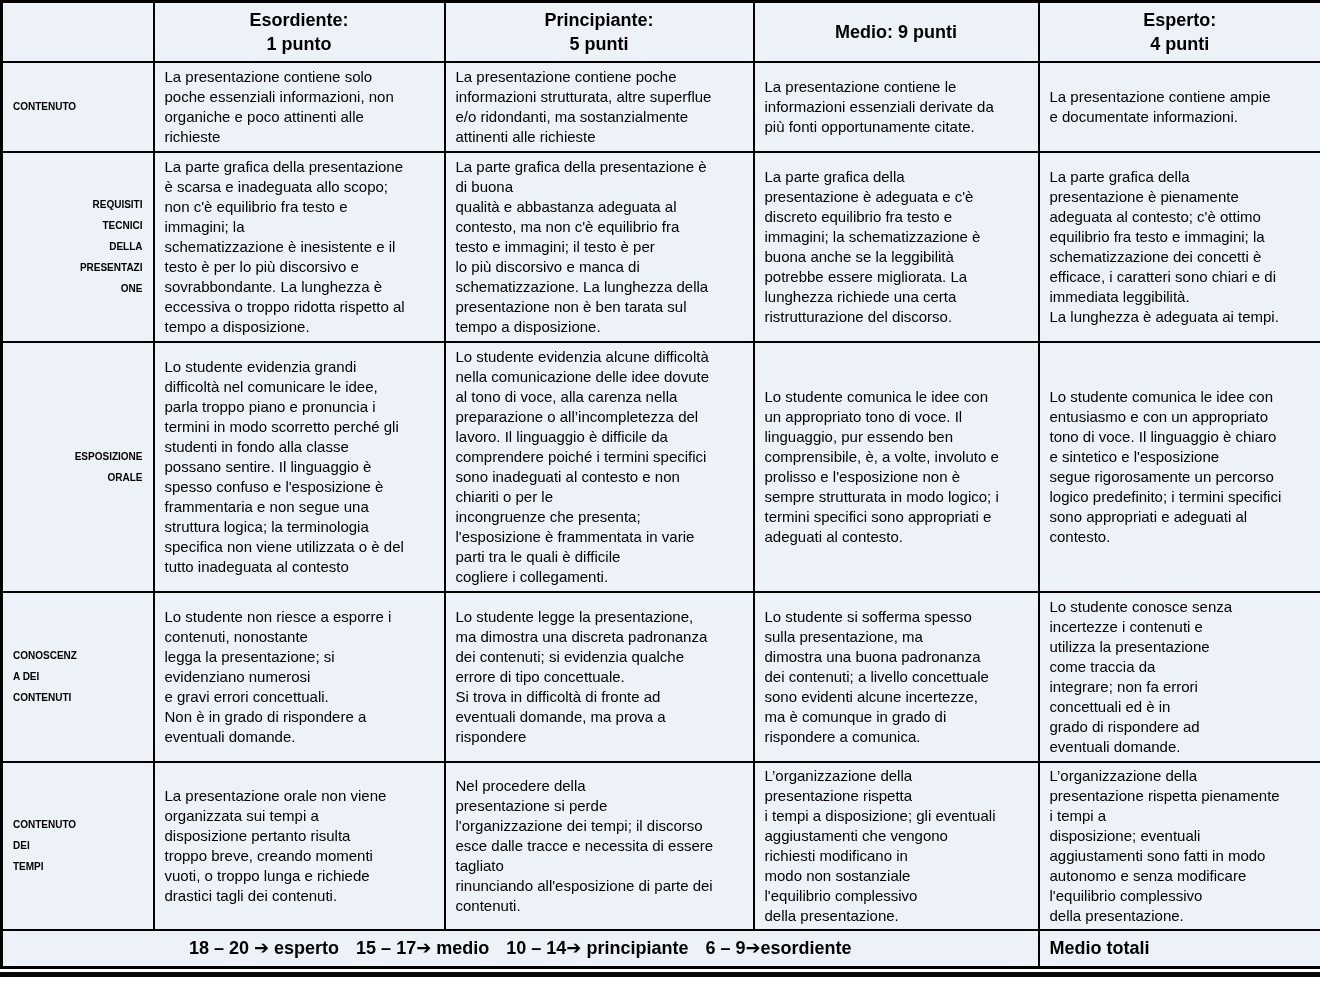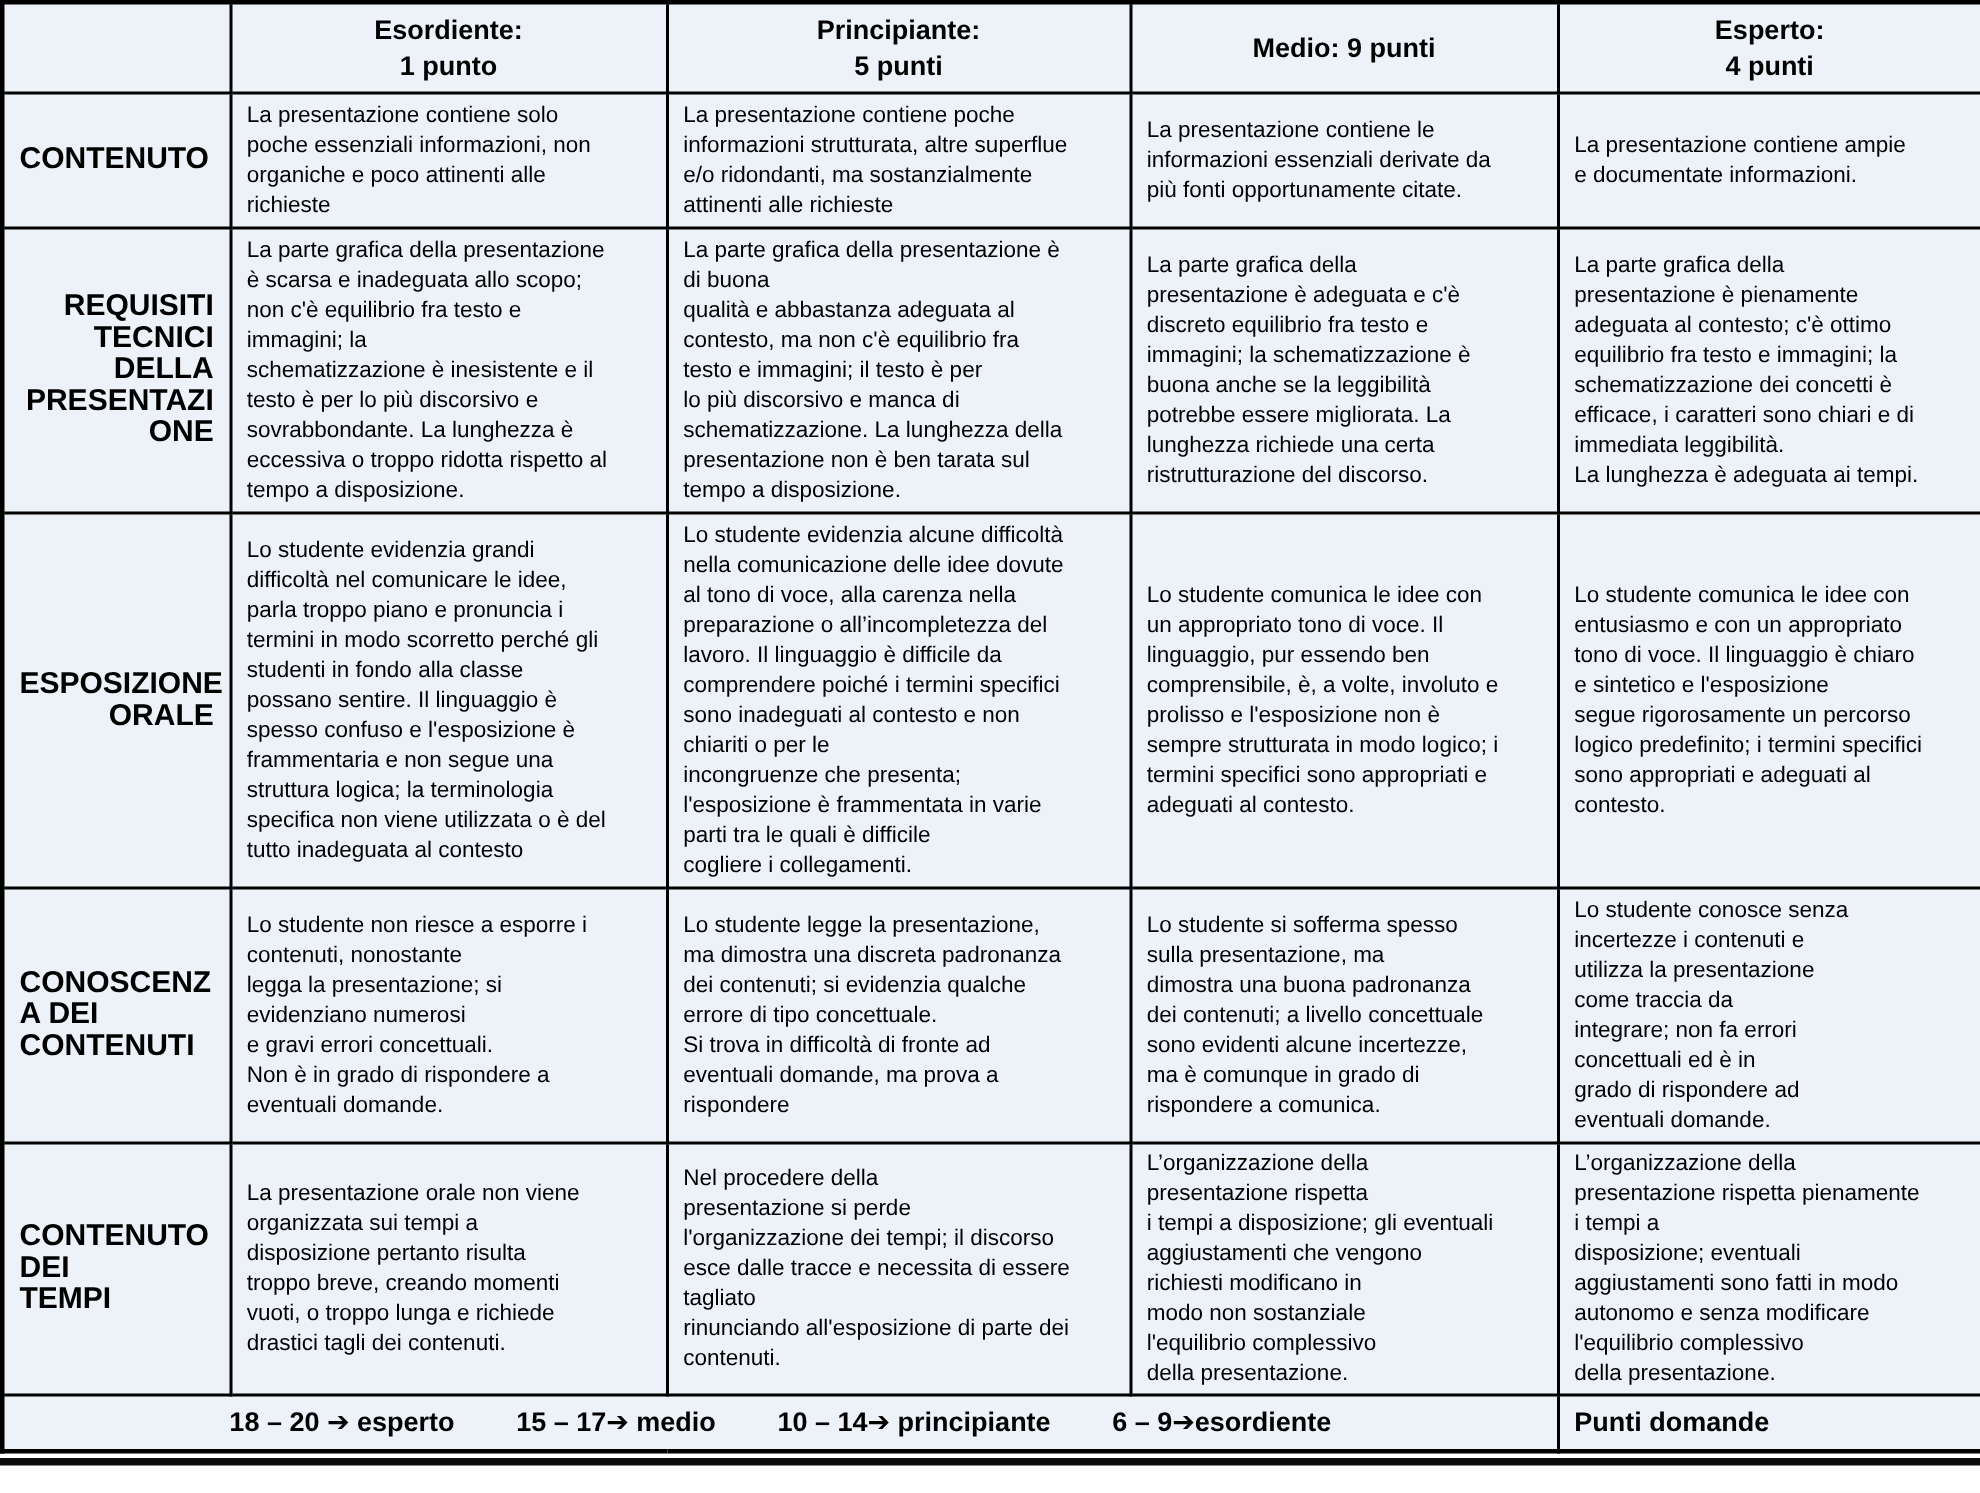--- a/index.html
+++ b/index.html
@@ -31,40 +31,40 @@
     overflow: hidden;
   }
   thead th {
     font-size: 18px;
     line-height: 24px;
     font-weight: bold;
     text-align: center;
     vertical-align: middle;
   }
   th.rowhead {
-    font-size: 20px;
+    font-size: 10px;
     line-height: 21px;
     font-weight: bold;
   }
   th.rowhead.center { text-align: right; }
   tr.h-header { height: 60px; }
   tr.h-r1 { height: 90px; }
   tr.h-r2 { height: 190px; }
   tr.h-r3 { height: 250px; }
   tr.h-r4 { height: 170px; }
   tr.h-r5 { height: 168px; }
   tr.h-footer { height: 38px; }
   tfoot td {
     font-size: 18px;
     font-weight: bold;
     line-height: 22px;
     white-space: normal;
   }
   td.scale-cell { text-align: center; }
-  .scale-seg { display: inline-block; margin: 0 18px; }
+  .scale-seg { display: inline-block; margin: 0 6px; }
   .bottom-bar {
     height: 5px;
     background: #0a0a0a;
     margin-top: 3px;
     width: 1320px;
   }
 </style>
 </head>
 <body>
 
@@ -260,18 +260,18 @@
       </tr>
     </tbody>
     <tfoot>
       <tr class="h-footer">
         <td class="scale-cell" colspan="4">
           <span class="scale-seg">18 – 20 ➔ esperto</span>
           <span class="scale-seg">15 – 17➔ medio</span>
           <span class="scale-seg">10 – 14➔ principiante</span>
           <span class="scale-seg">6 – 9➔esordiente</span>
         </td>
-        <td>Punti domande</td>
+        <td>Medio totali</td>
       </tr>
     </tfoot>
   </table>
   <div class="bottom-bar"></div>
 </div>
 
 </body></html>

